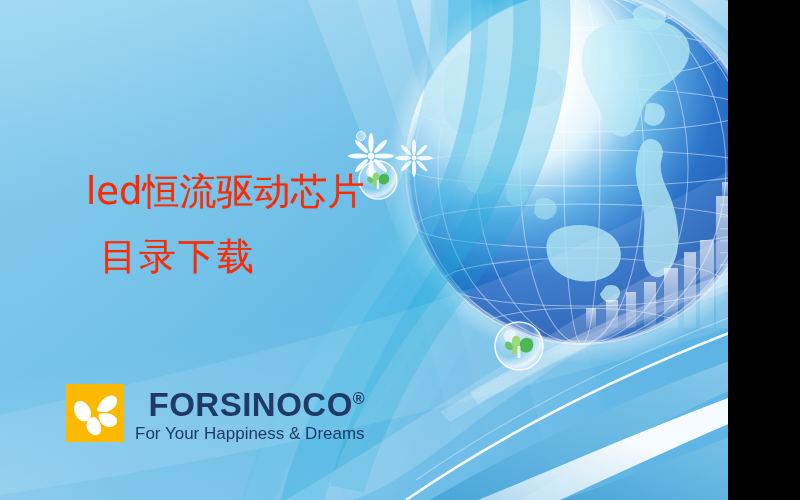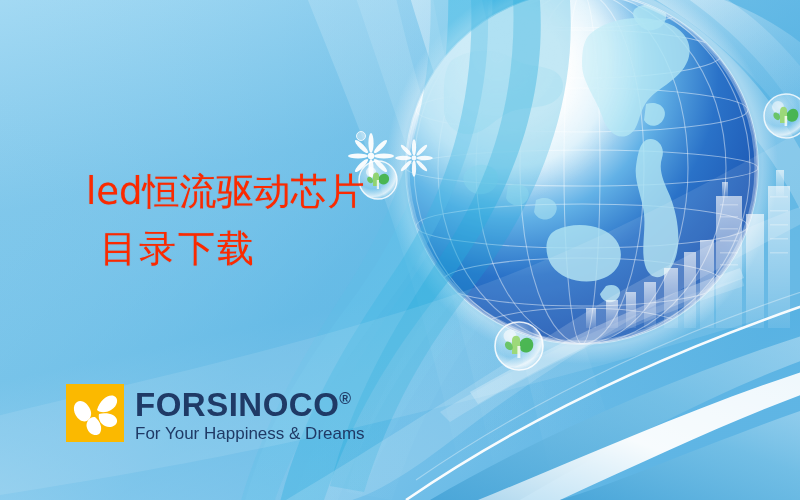--- a/index.html
+++ b/index.html
@@ -2,21 +2,21 @@
 <html><head>
 <meta charset="utf-8">
 <style>
   html, body {
     margin: 0;
     padding: 0;
     background: #000;
   }
   #stage {
     position: relative;
-    width: 800px;
+    width: 728px;
     height: 500px;
     overflow: hidden;
     font-family: "Liberation Sans", "DejaVu Sans", sans-serif;
     background: #fef9c3;
   }
   #bg-svg {
     position: absolute;
     left: 0; top: 0;
     width: 800px;
     height: 500px;
@@ -34,20 +34,21 @@
     font-size: 37px;
     line-height: 57px;
     font-weight: 400;
     white-space: nowrap;
     text-shadow: 0 0 1px rgba(200,30,0,.35);
   }
   .headline .l2 {
     display: block;
     padding-left: 14px;
     letter-spacing: 2px;
+    margin-top: 8px;
   }
 
   
   .logo {
     position: absolute;
     left: 66px;
     top: 382px;
     z-index: 45;
     display: flex;
     align-items: center;
@@ -67,20 +68,21 @@
     justify-content: center;
   }
   .logo-name {
     color: #1f3a66;
     font-family: "Liberation Sans", "DejaVu Sans", sans-serif;
     font-size: 33px;
     font-weight: 700;
     letter-spacing: 0.5px;
     line-height: 33px;
     white-space: nowrap;
+    text-align: right;
   }
   .logo-name .reg {
     font-size: 16px;
     vertical-align: super;
     letter-spacing: 0;
   }
   .logo-tagline {
     color: #1f3a66;
     font-family: "Liberation Sans", "DejaVu Sans", sans-serif;
     font-size: 17px;

